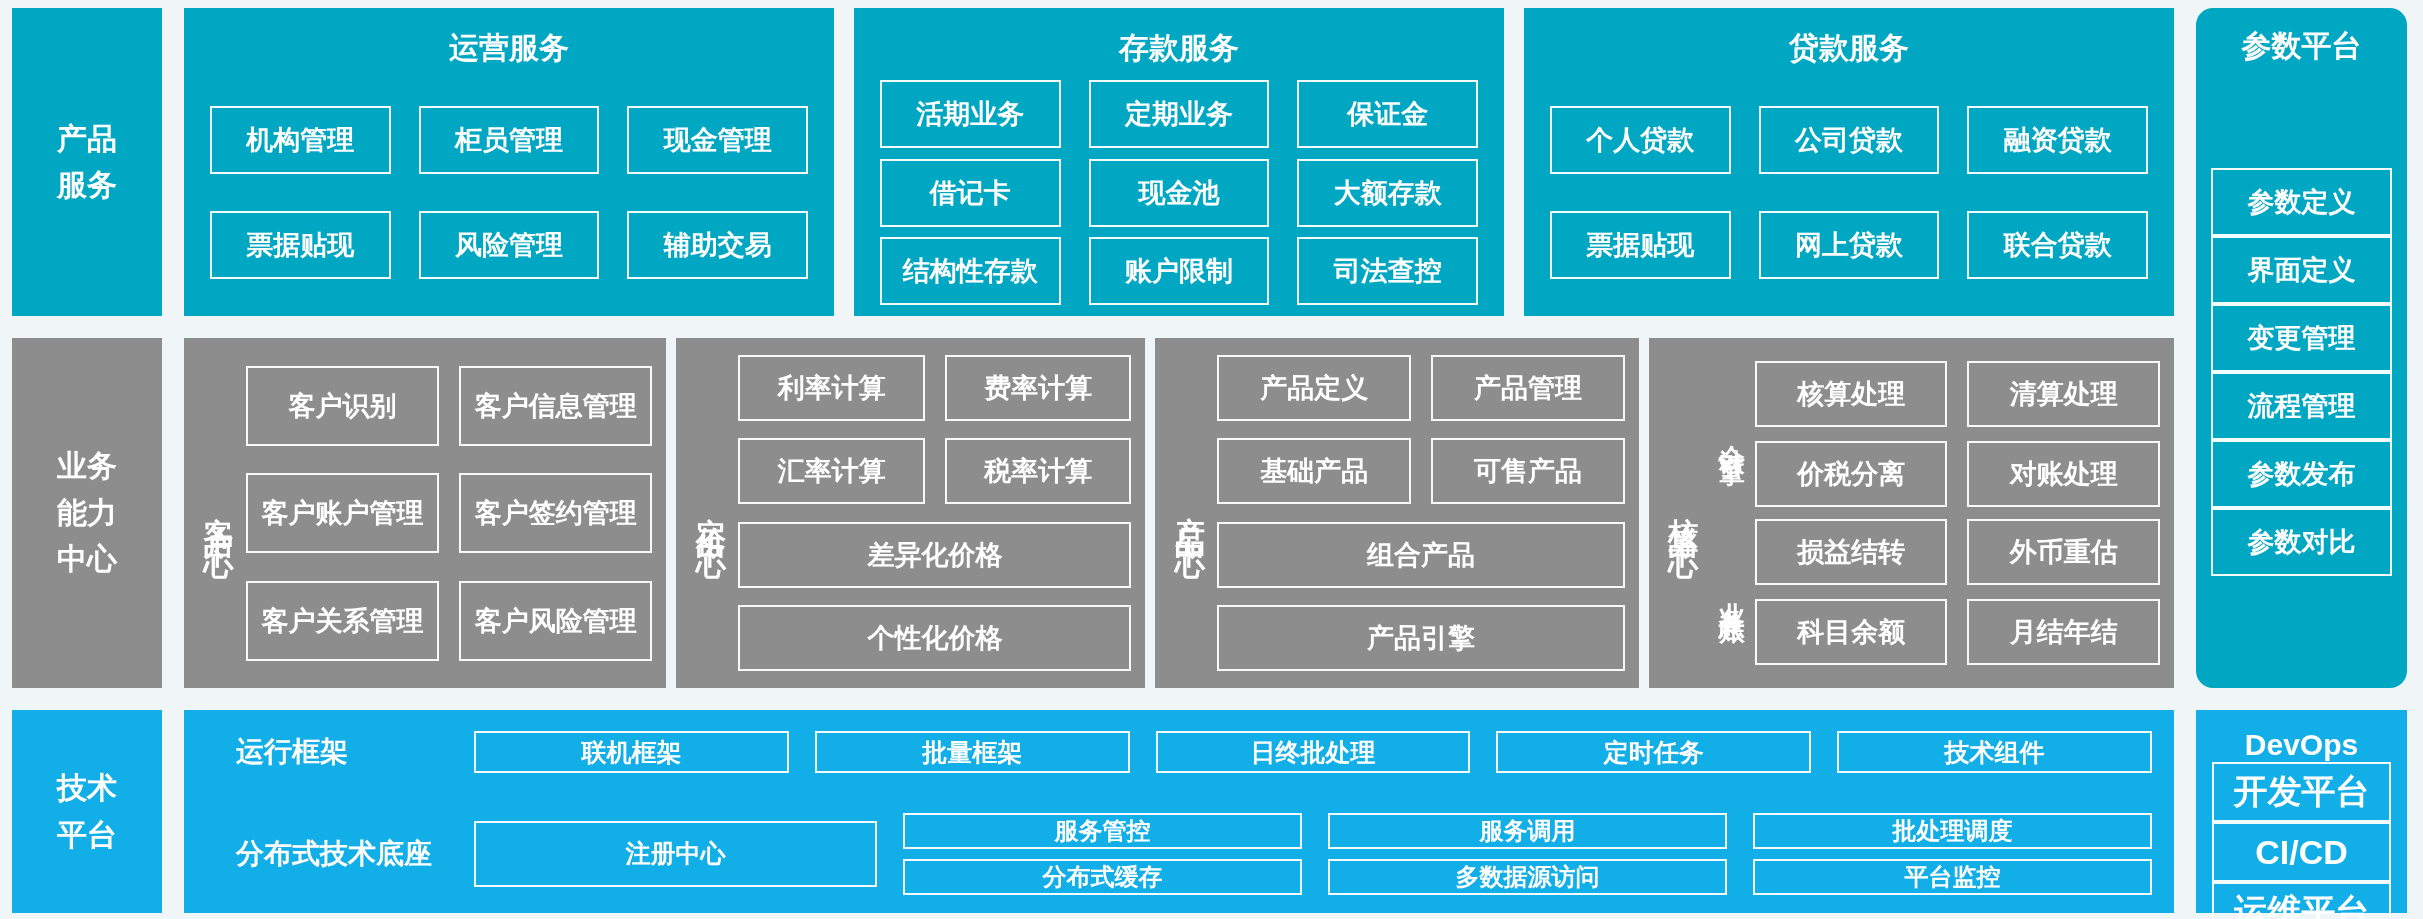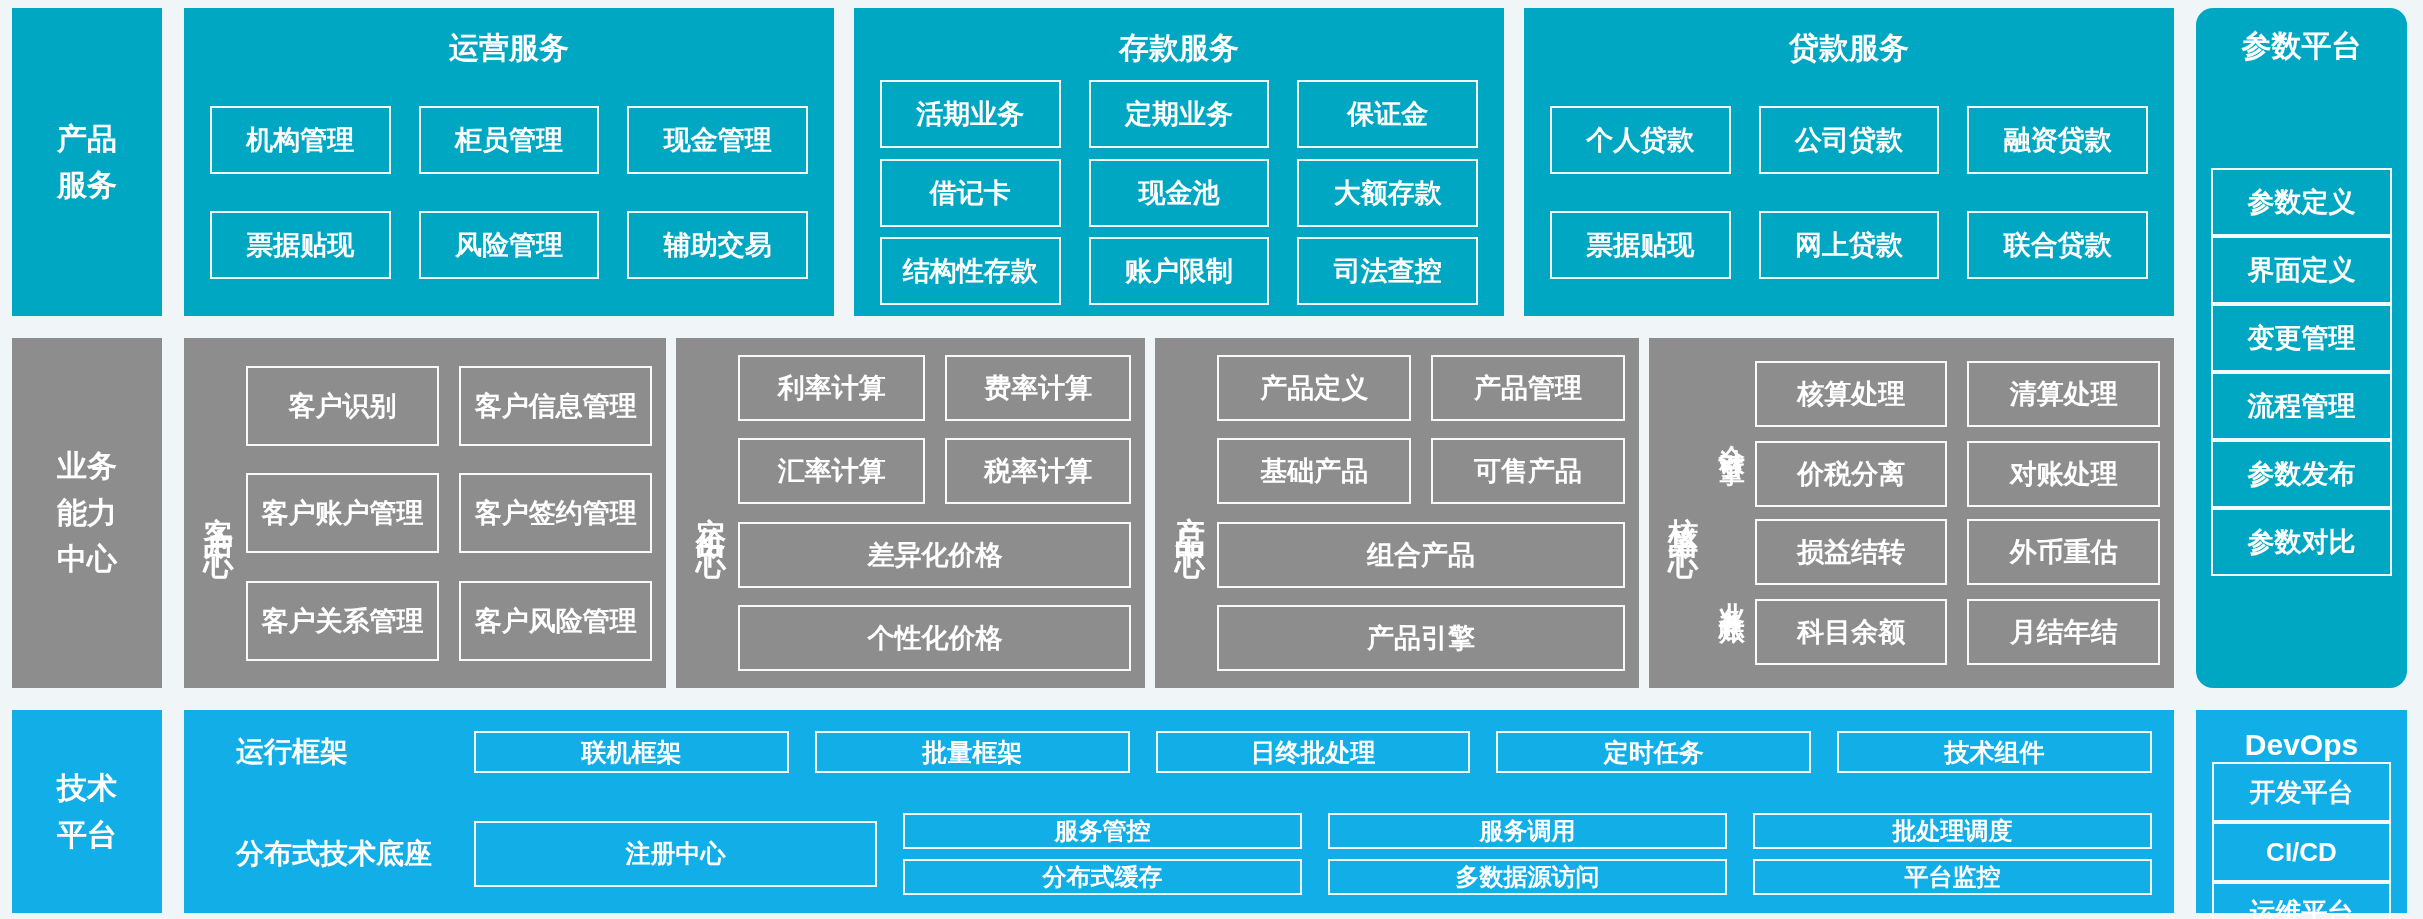--- a/index.html
+++ b/index.html
@@ -77,21 +77,21 @@
   }
   .param-col .sec-title{padding-top:18px;}
   .param-stack{flex:1;display:flex;flex-direction:column;justify-content:center;}
   .devops-col{
     grid-column:3;grid-row:3;
     display:flex;flex-direction:column;
     padding:8px 16px 10px;box-sizing:border-box;
   }
   .devops-col .sec-title{padding-top:10px;font-size:30px;}
   .devops-stack{flex:1;display:flex;flex-direction:column;justify-content:space-evenly;}
-  .devops-stack .box{height:60px;font-size:26px;}
+  .devops-stack .box{height:60px;font-size:34px;}
 
   
   .tech-col{display:flex;flex-direction:column;gap:0;min-width:0;}
   .band{
     flex:79;display:flex;align-items:center;
     padding:0 22px 0 52px;gap:26px;box-sizing:border-box;min-width:0;
   }
   .band.band2{flex:110;}
   .band-label{
     width:212px;flex:none;

